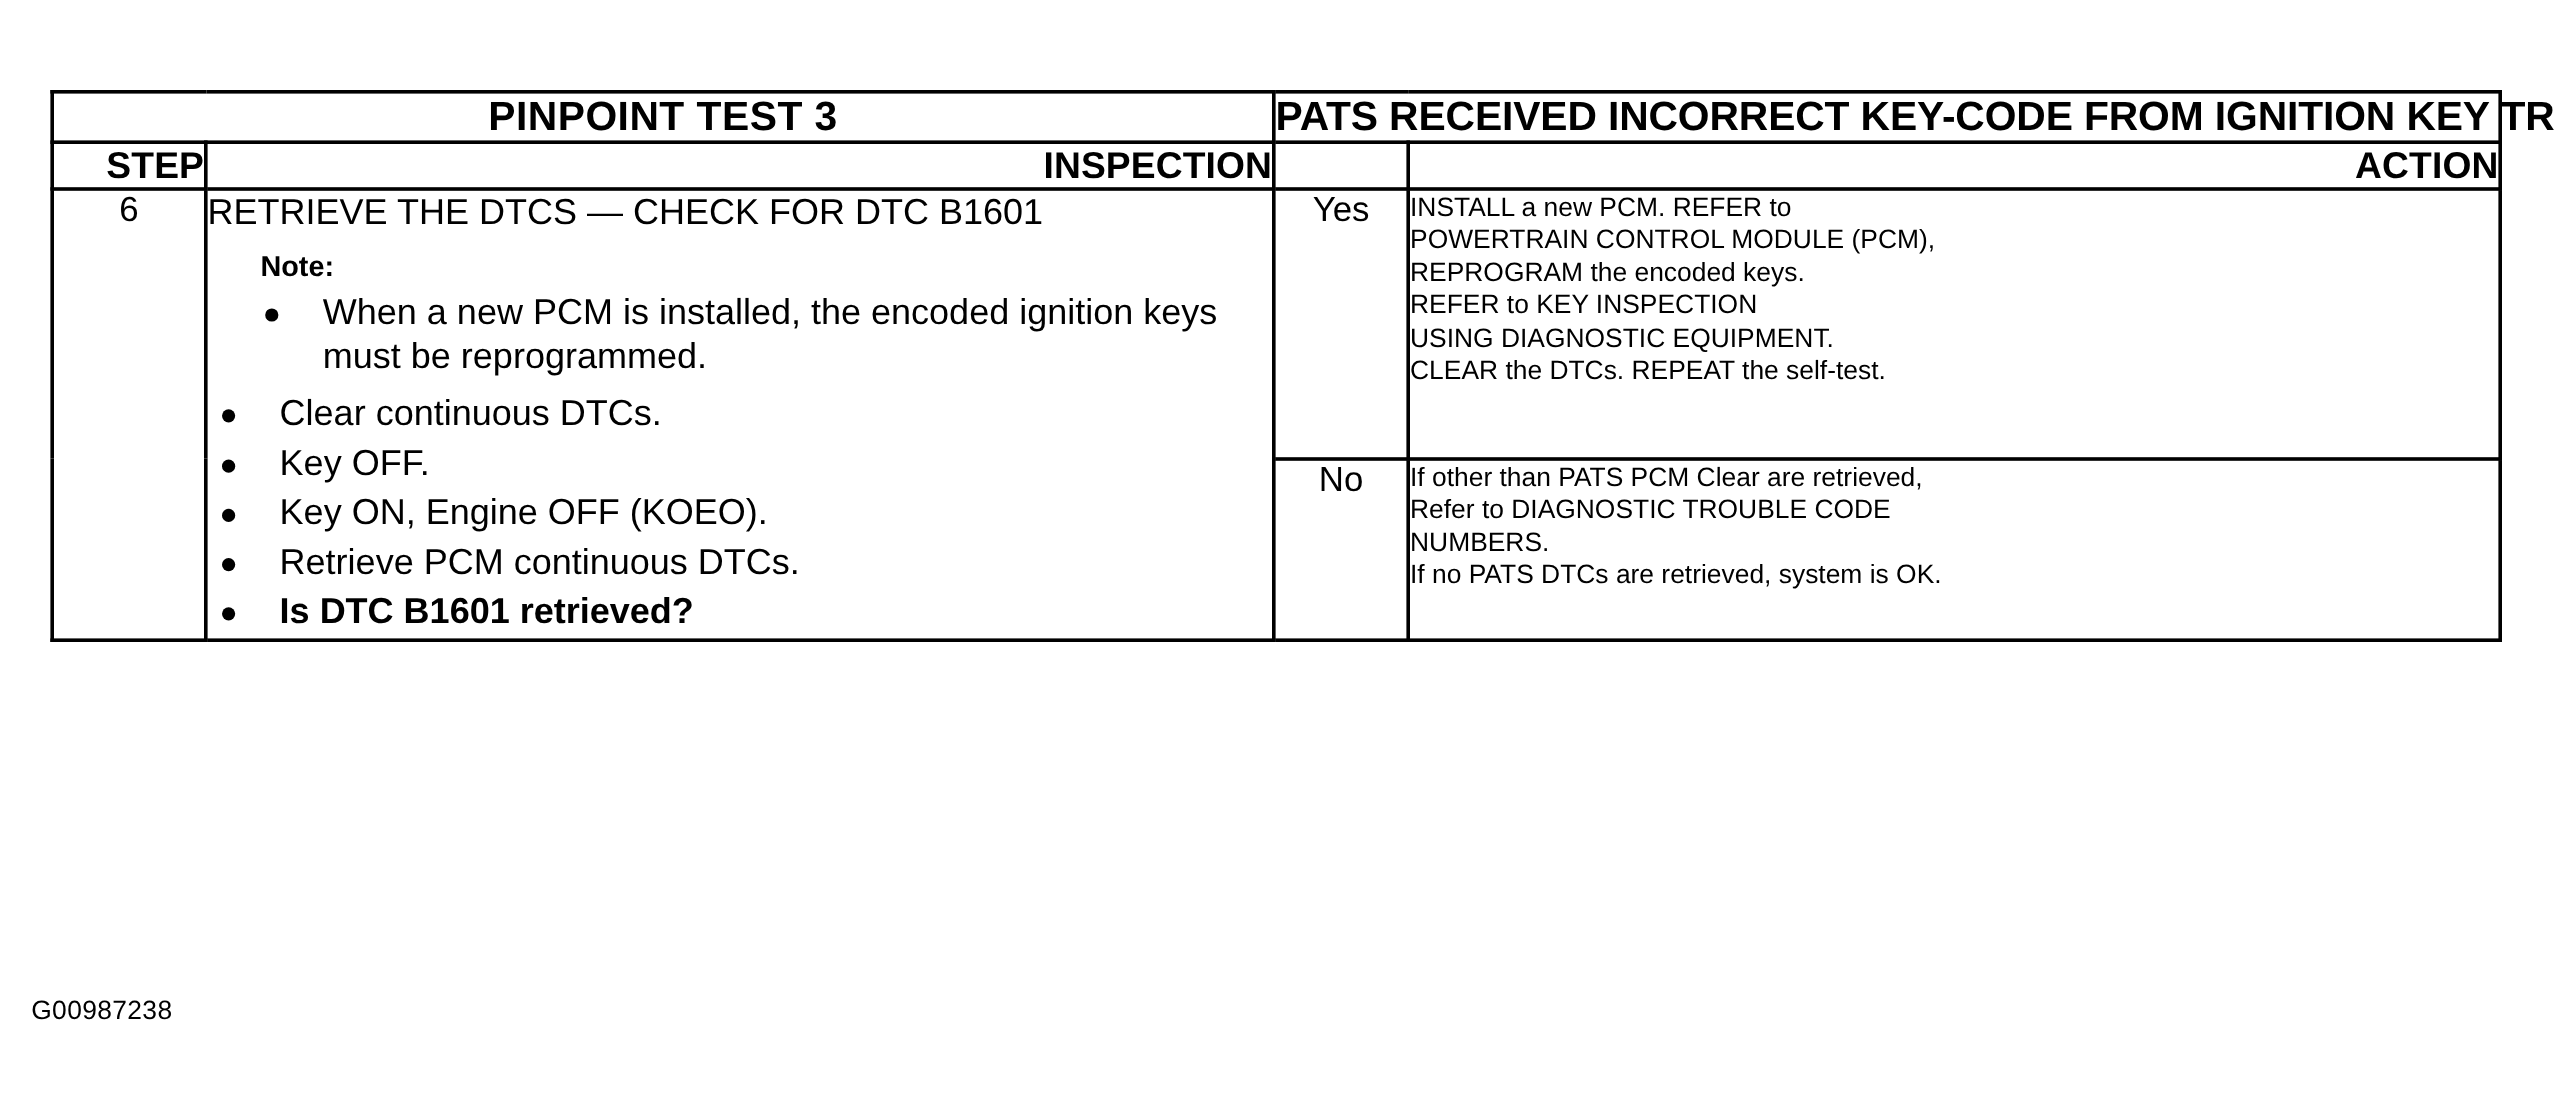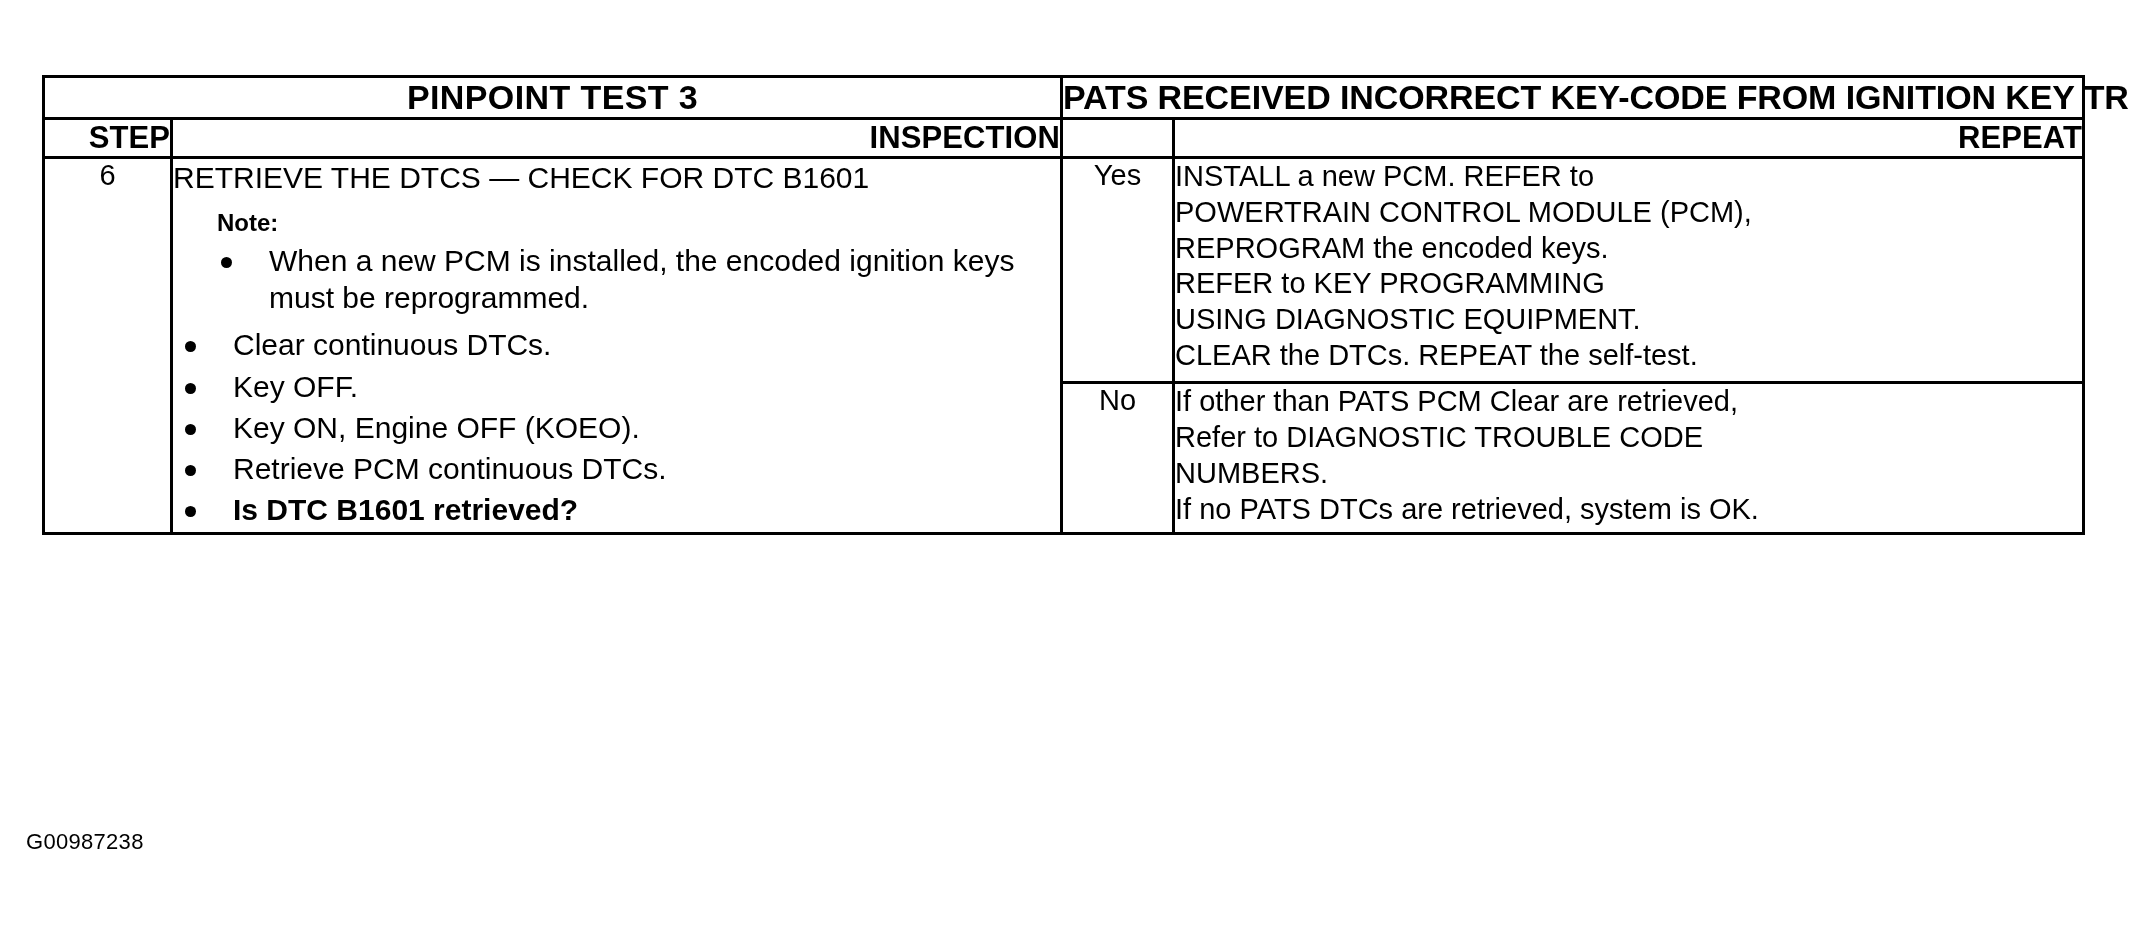--- a/index.html
+++ b/index.html
@@ -83,21 +83,21 @@
     line-height: 1.24;
     padding: 16px 16px 16px 18px;
     margin-left: 19px;
   }
   .cell-branch {
     text-align: center;
     font-size: 29px;
     padding-top: 17px;
   }
   .cell-action {
-    font-size: 29px;
+    font-size: 22px;
     line-height: 1.235;
     padding: 16px 10px 16px 16px;
   }
 
   
   .insp-lead {
     margin: 0 0 4px 0;
   }
   .note-block {
     margin: 12px 0 6px 44px;
@@ -164,21 +164,21 @@
 
       <tr>
         <td class="cell-test-id" colspan="2">PINPOINT TEST 3</td>
         <td class="cell-test-title" colspan="2">PATS RECEIVED INCORRECT KEY-CODE FROM IGNITION KEY TRANSPONDER</td>
       </tr>
 
       <tr>
         <td class="cell-hdr center">STEP</td>
         <td class="cell-hdr">INSPECTION</td>
         <td class="cell-hdr"></td>
-        <td class="cell-hdr">REPEAT</td>
+        <td class="cell-hdr">ACTION</td>
       </tr>
 
       <tr>
         <td class="cell-stepnum" rowspan="2">6</td>
 
         <td class="cell-inspection" rowspan="2">
 
           <div class="insp-lead">RETRIEVE THE DTCS — CHECK FOR DTC B1601</div>
 
           <div class="note-block">
@@ -196,21 +196,21 @@
             <li class="bold-item">Is DTC B1601 retrieved?</li>
           </ul>
         </td>
 
         <td class="cell-branch">Yes</td>
 
         <td class="cell-action">
           <div class="action-line">INSTALL a new PCM. REFER to</div>
           <div class="action-line">POWERTRAIN CONTROL MODULE (PCM),</div>
           <div class="action-line">REPROGRAM the encoded keys.</div>
-          <div class="action-line">REFER to KEY PROGRAMMING</div>
+          <div class="action-line">REFER to KEY INSPECTION</div>
           <div class="action-line">USING DIAGNOSTIC EQUIPMENT.</div>
           <div class="action-line">CLEAR the DTCs.  REPEAT the self-test.</div>
         </td>
       </tr>
 
       <tr>
         <td class="cell-branch">No</td>
 
         <td class="cell-action">
           <div class="action-line">If other than PATS PCM Clear are retrieved,</div>

